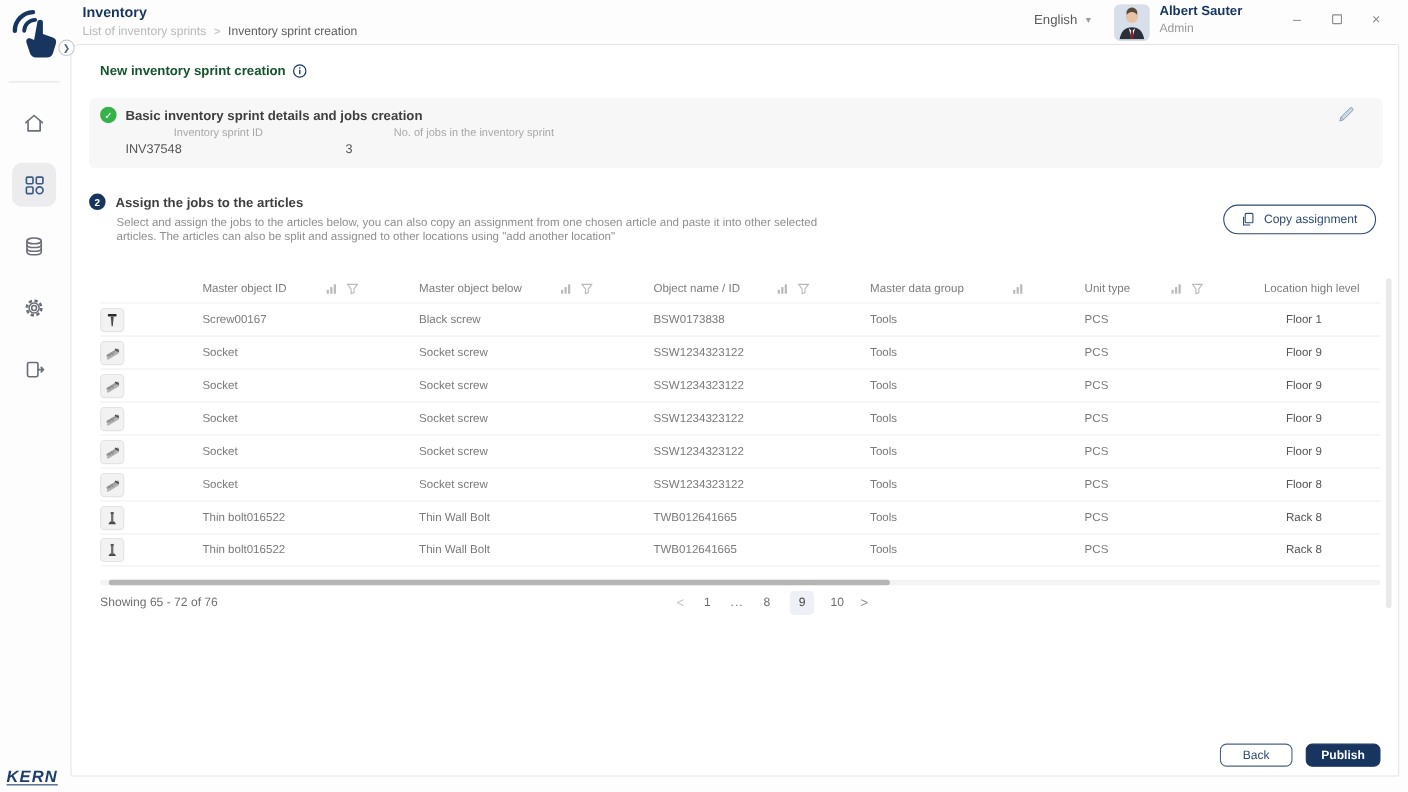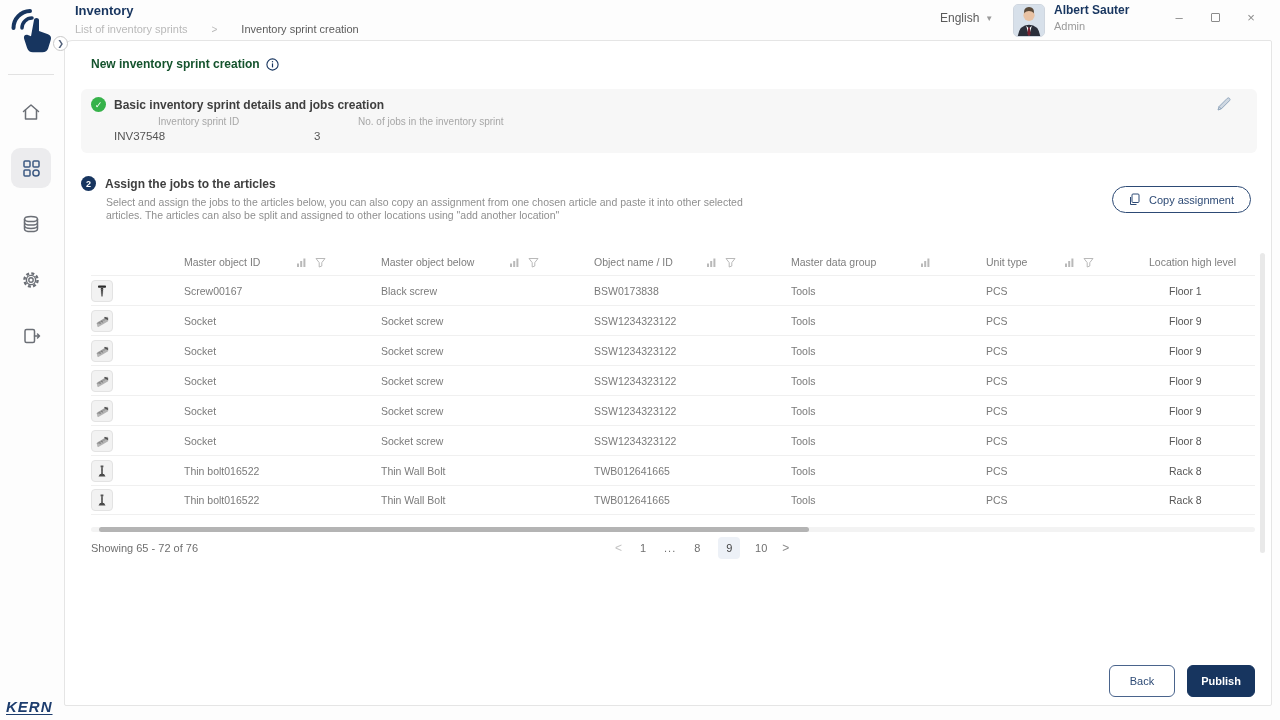--- a/index.html
+++ b/index.html
@@ -17,21 +17,21 @@
   .nav { position:absolute; left:0; top:92px; width:62px; display:flex; flex-direction:column; align-items:center; gap:16px; }
   .nav-item { width:40px; height:40px; border-radius:9px; display:flex; align-items:center; justify-content:center; cursor:pointer; }
   .nav-item.active { background:#ececee; }
   .nav-item svg { width:22px; height:22px; }
   .brand { position:absolute; left:6px; bottom:5px; font-style:italic; font-weight:bold; font-size:15px;
     letter-spacing:1px; color:#1d3d6e; text-decoration:underline; text-underline-offset:2px; }
 
   
   .topbar { position:absolute; left:62px; top:0; width:1218px; height:40px; background:#fdfdfd; }
   .tb-title { position:absolute; left:13px; top:3px; font-size:13px; font-weight:bold; color:#17355f; }
-  .breadcrumb { position:absolute; left:13px; top:23px; font-size:11px; display:flex; gap:24px; align-items:center; }
+  .breadcrumb { position:absolute; left:13px; top:23px; font-size:11px; display:flex; gap:7px; align-items:center; }
   .bc-muted { color:#b9b9b9; cursor:pointer; }
   .bc-sep { color:#b9b9b9; font-size:10px; }
   .bc-current { color:#5c5c5c; }
   .lang { position:absolute; left:878px; top:11px; font-size:12px; color:#5a5a5a; display:flex; gap:6px; align-items:center; cursor:pointer; }
   .lang .chev { font-size:8px; color:#9a9a9a; }
   .avatar { position:absolute; left:951px; top:4px; width:32px; height:33px; border:1px solid #cfd6df; border-radius:5px; overflow:hidden; background:#dfe7ef; }
   .user-name { position:absolute; left:992px; top:3px; font-size:12px; font-weight:bold; color:#17355f; }
   .user-role { position:absolute; left:992px; top:20px; font-size:11px; color:#9a9a9a; }
   .win-controls { position:absolute; left:1110px; top:10px; display:flex; gap:22px; align-items:center; }
   .win-btn { width:14px; height:14px; display:flex; align-items:center; justify-content:center; color:#8b8b8b; font-size:13px; cursor:pointer; }
@@ -86,21 +86,21 @@
   .showing { position:absolute; left:26px; top:501px; font-size:11px; color:#6f6f6f; }
   .pagination { position:absolute; left:550px; top:496px; display:flex; align-items:center; gap:10px; }
   .pg-item { min-width:22px; height:22px; display:flex; align-items:center; justify-content:center;
     font-size:11px; color:#6f6f6f; border-radius:4px; cursor:pointer; }
   .pg-item.active { background:#edf1f7; color:#444; }
   .pg-arrow { color:#c3c3c3; font-size:12px; cursor:pointer; }
   .pg-arrow.next { color:#8a8a8a; }
   .pg-ellipsis { color:#6f6f6f; font-size:11px; letter-spacing:1px; }
 
   .actions { position:absolute; right:16px; bottom:8px; display:flex; gap:12px; }
-  .btn { height:32px; border-radius:6px; font-size:11px; display:flex; align-items:center; justify-content:center; cursor:pointer;text-align:right; }
+  .btn { height:21px; border-radius:6px; font-size:11px; display:flex; align-items:center; justify-content:center; cursor:pointer;text-align:right; }
   .btn-back { width:66px; background:#fff; border:1px solid #4a648c; color:#2d4a75; }
   .btn-publish { width:68px; background:#17355f; border:1px solid #17355f; color:#fff; font-weight:bold; }
 </style>
 </head>
 <body>
 
 <div class="sidebar">
   <div class="logo">
     <svg viewBox="0 0 48 52">
       <path d="M22 5 A 17 17 0 0 0 5.5 22" fill="none" stroke="#17355f" stroke-width="4" stroke-linecap="round"></path>

